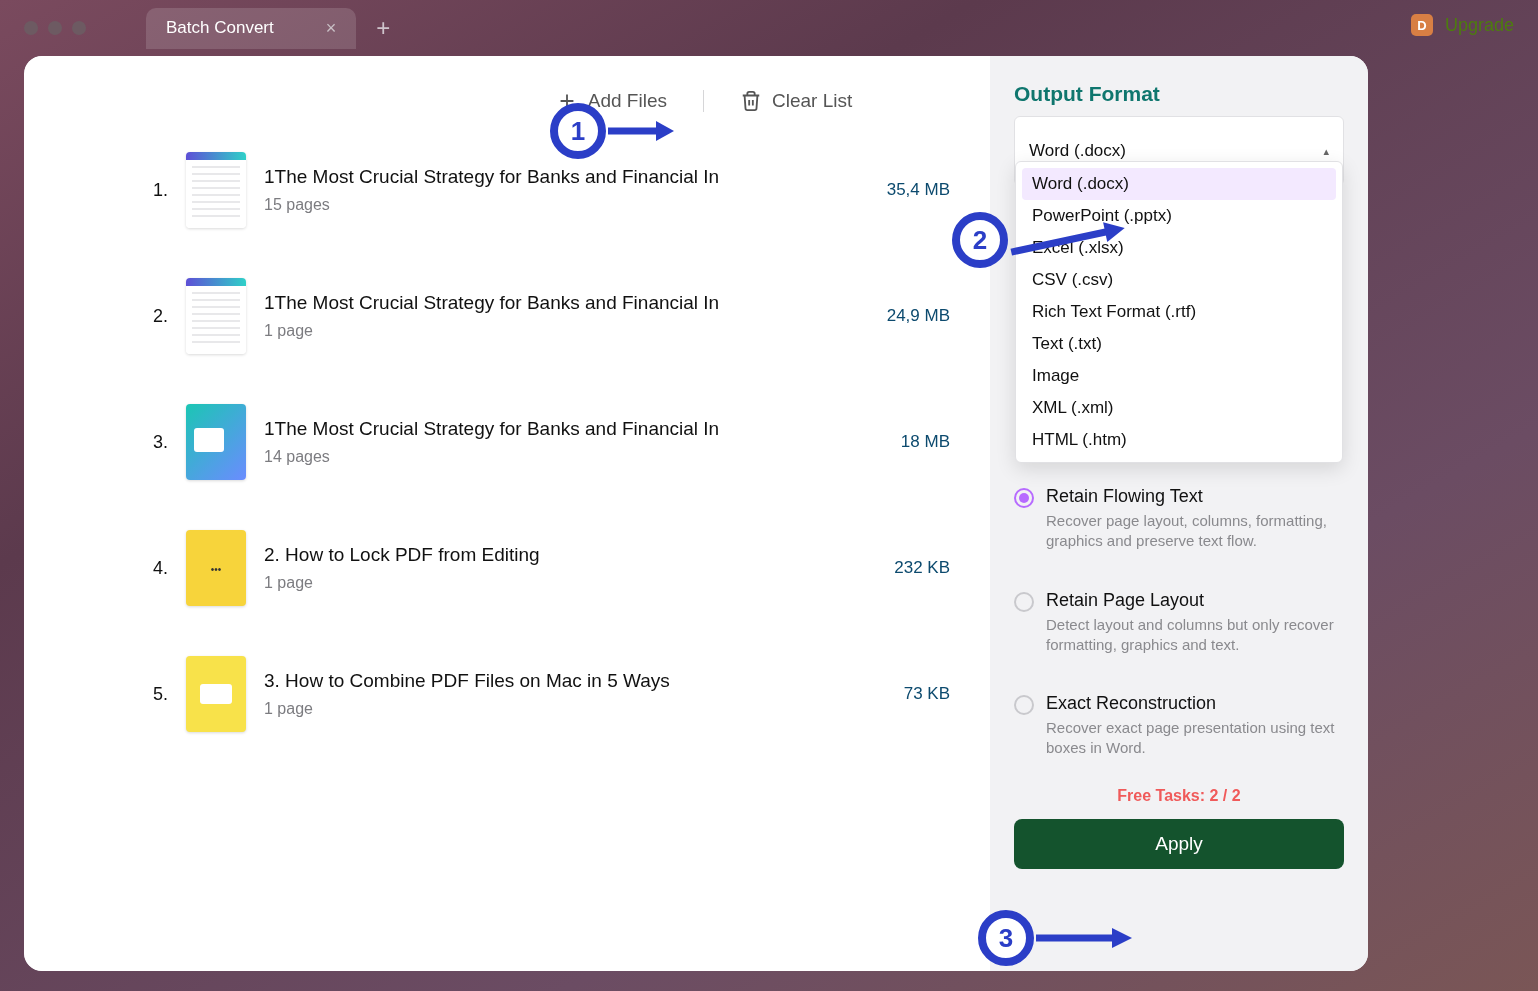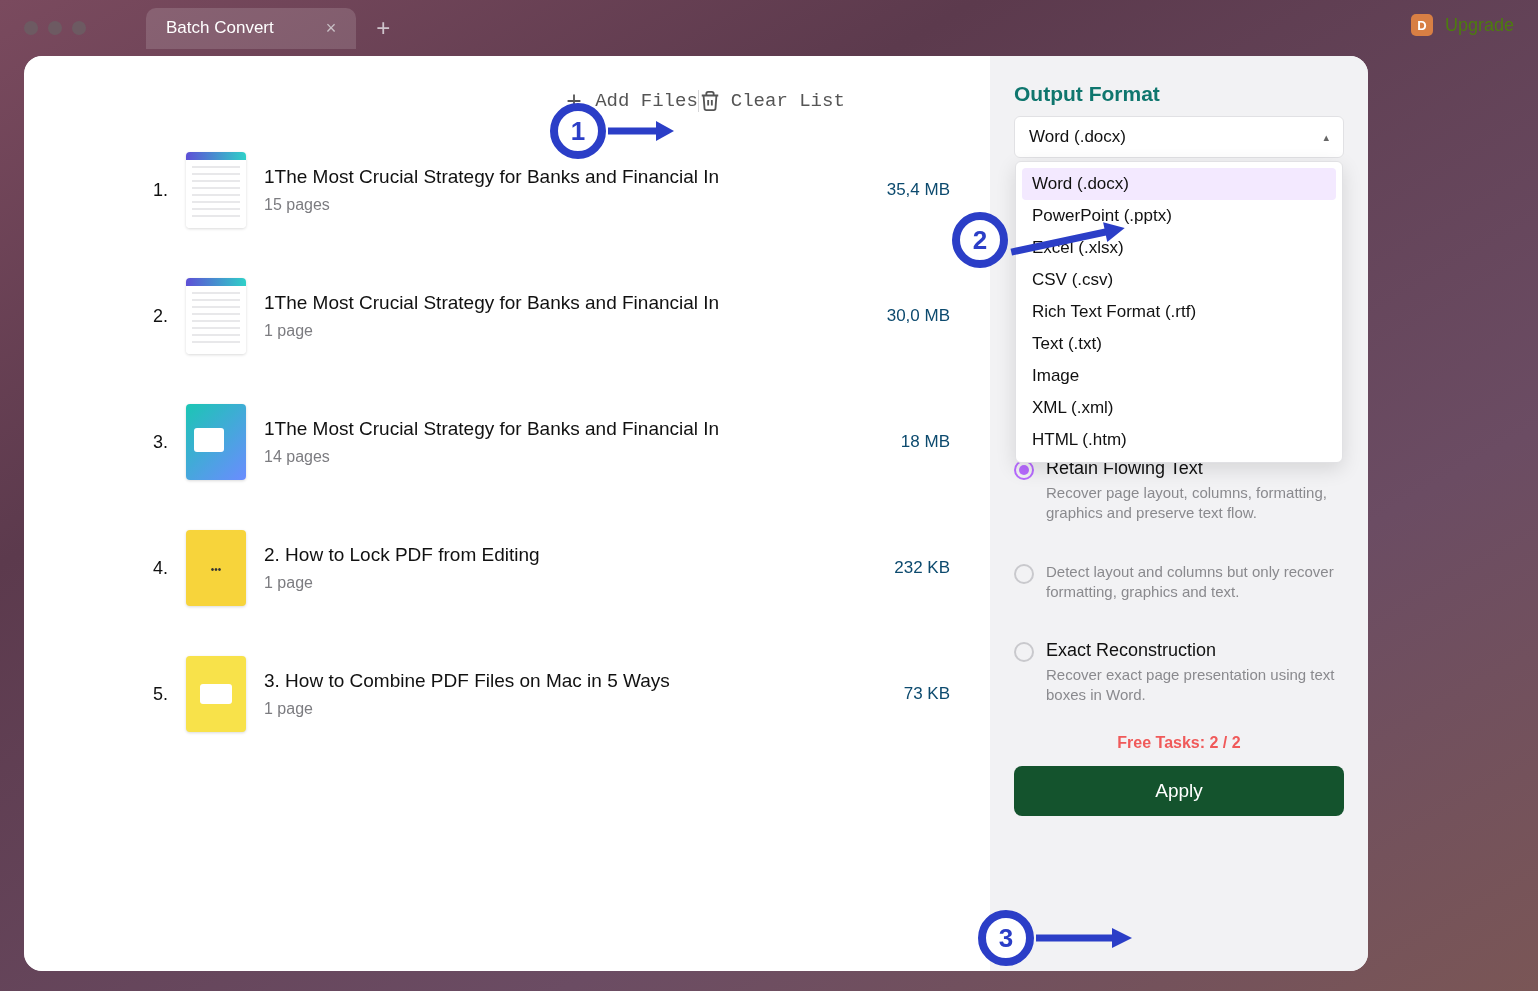--- a/index.html
+++ b/index.html
@@ -15,21 +15,21 @@
 .tab { background: rgba(255,255,255,0.14); border-radius: 10px 10px 0 0; padding: 10px 20px; display: flex; align-items: center; gap: 52px; color: #fff; font-size: 17px; }
 .tab .close { color: #c9c0c6; cursor: pointer; font-size: 18px; }
 .new-tab { color: #cfc4cc; font-size: 24px; font-weight: 300; margin-left: 12px; cursor: pointer; }
 .top-right { position: absolute; top: 14px; right: 24px; display: flex; align-items: center; gap: 12px; }
 .badge-d { width: 22px; height: 22px; border-radius: 5px; background: #d87f44; color: #fff; display: flex; align-items: center; justify-content: center; font-size: 13px; font-weight: 600; }
 .upgrade { color: #4d7c0f; font-size: 18px; font-weight: 500; }
 
 .app-shell { position: absolute; top: 56px; left: 24px; right: 170px; bottom: 20px; background: #f2f2f4; border-radius: 18px; display: flex; overflow: hidden; }
 .main-panel { flex: 1; padding: 34px 40px 34px 74px; background: #fff; margin: 0; border-radius: 18px 0 0 18px; position: relative; }
 .main-inner { background: #fff; border-radius: 14px; padding: 0; height: 100%; }
-.action-bar { display: flex; align-items: flex-start; justify-content: center; padding: 0 0 40px 0; margin-left: 360px; font-family: Liberation Mono, monospace; }
+.action-bar { display: flex; align-items: flex-start; justify-content: center; gap: 36px; padding: 0 0 40px 0; margin-left: 360px; }
 .action-btn { display: flex; align-items: center; gap: 10px; color: #555; font-size: 19px; cursor: pointer; }
 .action-btn svg { width: 22px; height: 22px; }
 .divider-v { width: 1px; height: 22px; background: #d6d6d8; }
 
 .file-list { display: flex; flex-direction: column; gap: 50px; padding-left: 50px; }
 .file-row { display: flex; align-items: center; gap: 18px; }
 .file-idx { width: 20px; text-align: right; color: #111; font-size: 18px; }
 .thumb { width: 60px; height: 76px; border-radius: 4px; position: relative; box-shadow: 0 1px 3px rgba(0,0,0,0.15); overflow: hidden; background: #fff; }
 .thumb.stack::after { content: ""; position: absolute; left: 5px; top: 5px; right: -5px; bottom: -5px; background: rgba(0,0,0,0.06); z-index: -1; border-radius: 4px; }
 .thumb-doc { background: linear-gradient(#fff,#fff); }
@@ -44,21 +44,21 @@
 .file-info { flex: 1; }
 .file-title { font-size: 19px; color: #111; margin-bottom: 8px; }
 .file-pages { font-size: 16px; color: #7c7c80; }
 .file-size { font-size: 17px; color: #0c4a6e; width: 90px; text-align: right; }
 
 .side-panel { width: 378px; background: #f2f2f4; padding: 26px 24px 24px 24px; position: relative; }
 .side-header { display: flex; align-items: center; gap: 14px; margin-bottom: 28px; }
 .back-ch { width: 22px; height: 22px; color: #555; cursor: pointer; }
 .side-title { font-size: 22px; font-weight: 700; color: #111; }
 .section-label { font-size: 21px; font-weight: 700; color: #0f766e; margin-bottom: 10px; }
-.select-box { background: #fff; border: 1px solid #e1e1e4; border-radius: 6px; padding: 10px 14px; font-size: 17px; color: #111; display: flex; align-items: center; justify-content: space-between; cursor: pointer; position: relative; }
+.select-box { background: #fff; border: 1px solid #e1e1e4; border-radius: 6px; padding: 24px 14px; font-size: 17px; color: #111; display: flex; align-items: center; justify-content: space-between; cursor: pointer; position: relative; }
 .select-caret { font-size: 11px; color: #666; }
 .dropdown { position: absolute; top: 44px; left: 0; right: 0; background: #fff; border: 1px solid #e1e1e4; border-radius: 6px; box-shadow: 0 6px 20px rgba(0,0,0,0.12); padding: 6px; z-index: 50; }
 .dd-opt { padding: 6px 10px; font-size: 17px; color: #111; border-radius: 4px; cursor: pointer; }
 .dd-opt.selected { background: #f3e9ff; }
 
 .radio-group { margin-top: 300px; display: flex; flex-direction: column; gap: 38px; }
 .radio-item { display: flex; gap: 12px; cursor: pointer; }
 .radio-dot { width: 20px; height: 20px; border-radius: 50%; border: 2px solid #c9c9cd; flex-shrink: 0; margin-top: 2px; position: relative; }
 .radio-dot.active { border-color: #b76bff; }
 .radio-dot.active::after { content: ""; position: absolute; inset: 3px; border-radius: 50%; background: #b76bff; }
@@ -132,21 +132,21 @@
         <div class="file-row">
           <div class="file-idx">2.</div>
           <div class="thumb thumb-doc stack">
               <div class="bar"></div>
               <div class="lines"></div>
             </div>
           <div class="file-info">
             <div class="file-title">1The Most Crucial Strategy for Banks and Financial In</div>
             <div class="file-pages">1 page</div>
           </div>
-          <div class="file-size">30,0 MB</div>
+          <div class="file-size">24,9 MB</div>
         </div>
 
         <div class="file-row">
           <div class="file-idx">3.</div>
           <div class="thumb thumb-green stack">
               <div class="img"></div>
             </div>
           <div class="file-info">
             <div class="file-title">1The Most Crucial Strategy for Banks and Financial In</div>
             <div class="file-pages">14 pages</div>
@@ -204,20 +204,21 @@
       <div class="radio-item">
         <div class="radio-dot active"></div>
         <div class="radio-texts">
           <div class="r-title">Retain Flowing Text</div>
           <div class="r-desc">Recover page layout, columns, formatting, graphics and preserve text flow.</div>
         </div>
       </div>
       <div class="radio-item">
         <div class="radio-dot"></div>
         <div class="radio-texts">
+          <div class="r-title">Retain Page Layout</div>
           <div class="r-desc">Detect layout and columns but only recover formatting, graphics and text.</div>
         </div>
       </div>
       <div class="radio-item">
         <div class="radio-dot"></div>
         <div class="radio-texts">
           <div class="r-title">Exact Reconstruction</div>
           <div class="r-desc">Recover exact page presentation using text boxes in Word.</div>
         </div>
       </div>

